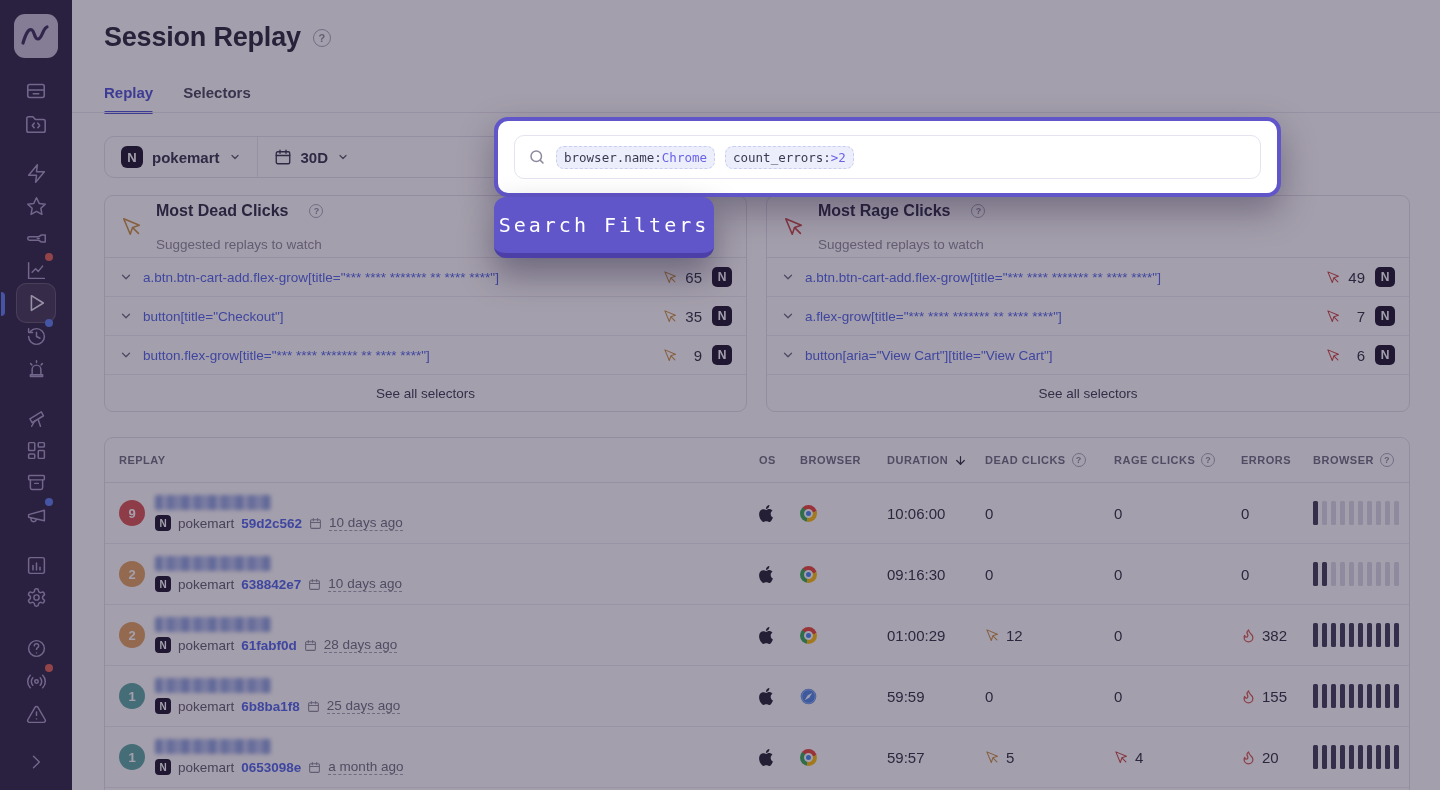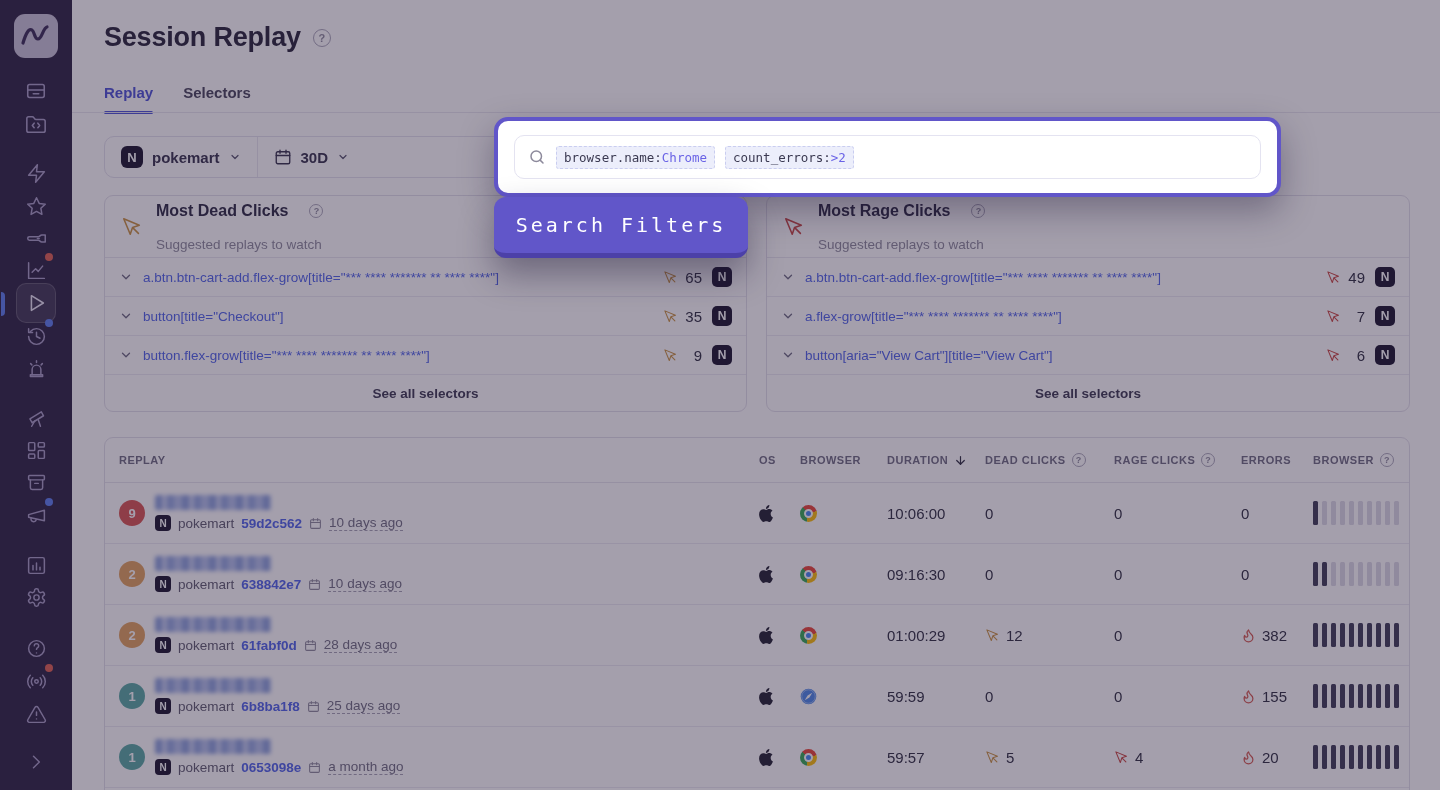--- a/index.html
+++ b/index.html
@@ -48,21 +48,21 @@
 .acc-rage .w-ic,.acc-rage .cursor-ic{color:var(--rage)}
 .w-title-row{display:flex;align-items:center;gap:21px}
 .w-title{font-size:16px;font-weight:700;color:#2a2740}
 .w-sub{font-size:13.5px;color:#8d8a9c;margin-top:17px}
 .sel-row{display:flex;align-items:center;gap:10px;height:39px;padding:0 14px;border-bottom:1px solid #eceaf2;cursor:pointer}
 .chev{display:flex;color:#6b6880;flex:none}
 .sel-link{flex:1;font-size:13.5px;color:var(--link);white-space:nowrap;overflow:hidden;text-overflow:ellipsis;text-decoration:none;cursor:pointer}
 .cnt-wrap{display:flex;align-items:center;gap:6px}
 .cnt{font-size:15px;font-weight:400;color:#2c2c3e;min-width:18px;text-align:right}
 .cursor-ic{display:flex;flex:none}
-.w-foot{flex:1;display:flex;align-items:center;justify-content:center;font-size:13.5px;font-weight:700;color:#3a3750;cursor:pointer}
+.w-foot{flex:1;display:flex;align-items:center;justify-content:center;font-size:13.5px;font-weight:400;color:#3a3750;cursor:pointer}
 
 
 .table-card{left:104px;top:437px;width:1306px;height:356px;border-radius:9px 9px 0 0;overflow:hidden}
 .thead,.trow{display:grid;grid-template-columns:640px 41px 87px 98px 129px 127px 72px 1fr;align-items:center;padding:0 14px}
 .thead{height:45px;border-bottom:1px solid #e6e4ee;font-size:11px;font-weight:700;letter-spacing:.5px;color:#6e6b80}
 .th{display:flex;align-items:center;gap:6px}
 .sort-ic{display:flex;color:#2c2c3e}
 .trow{height:61px;border-bottom:1px solid #eceaf2;cursor:pointer}
 .c-replay{display:flex;align-items:center;gap:10px}
 .badge{width:26px;height:26px;border-radius:50%;color:#fff;font-size:13px;font-weight:700;display:flex;align-items:center;justify-content:center;flex:none}
@@ -83,23 +83,23 @@
 
 .chrome{position:relative;width:17px;height:17px;border-radius:50%;background:conic-gradient(from -45deg,#ea4335 0 33%,#fbbc05 0 66%,#34a853 0 100%);display:inline-block}
 .chrome::after{content:"";position:absolute;inset:4px;background:#4285f4;border:2px solid #fff;border-radius:50%}
 .os-icon,.browser-wrap{display:flex;align-items:center}
 
 
 .dim{position:absolute;inset:0;background:rgba(44,32,62,.43);z-index:40;pointer-events:none}
 .search-box{position:absolute;left:494px;top:117px;width:787px;height:80px;background:#fff;border:4px solid #6156c9;border-radius:14px;z-index:50;box-shadow:0 14px 34px rgba(25,18,50,.35);display:flex;align-items:center;padding:0 16px}
 .search-input{flex:1;height:44px;border:1.5px solid #e4e3f1;border-radius:10px;display:flex;align-items:center;gap:10px;padding:0 13px;cursor:text}
 .srch-ic{display:flex;color:#8d8a9c}
-.chip{font-family:"DejaVu Sans Mono",monospace;font-size:12.5px;background:#eceefb;border:1px dashed #c9cdf0;border-radius:3px;padding:3px 7px;white-space:nowrap;cursor:pointer}
+.chip{font-family:"DejaVu Sans Mono",monospace;font-size:12.5px;background:#eceefb;border:1px dashed #c9cdf0;border-radius:8px;padding:3px 7px;white-space:nowrap;cursor:pointer}
 .chip .k{color:#3b3a52}.chip .v{color:#6a63e6}
-.tooltip{position:absolute;left:494px;top:197px;width:254px;height:61px;background:#6156c9;border-bottom:5px solid #4c40a8;border-radius:12px;z-index:50;color:#fff;font-family:"DejaVu Sans Mono",monospace;font-size:20px;letter-spacing:3px;display:flex;align-items:center;justify-content:center;box-shadow:0 16px 34px rgba(25,18,50,.4)}
+.tooltip{position:absolute;left:494px;top:197px;width:220px;height:61px;background:#6156c9;border-bottom:5px solid #4c40a8;border-radius:12px;z-index:50;color:#fff;font-family:"DejaVu Sans Mono",monospace;font-size:20px;letter-spacing:3px;display:flex;align-items:center;justify-content:center;box-shadow:0 16px 34px rgba(25,18,50,.4)}
 </style>
 </head>
 <body>
 
 <div class="app">
 
   <nav class="sidebar">
     <div class="logo">
       <svg width="44" height="44" viewBox="0 0 44 44">
           <path d="M9 29c3-10 6-15 9-13s2 9 6 9 5-11 9-12" stroke="#372a55" stroke-width="3.2" fill="none" stroke-linecap="round"></path>

